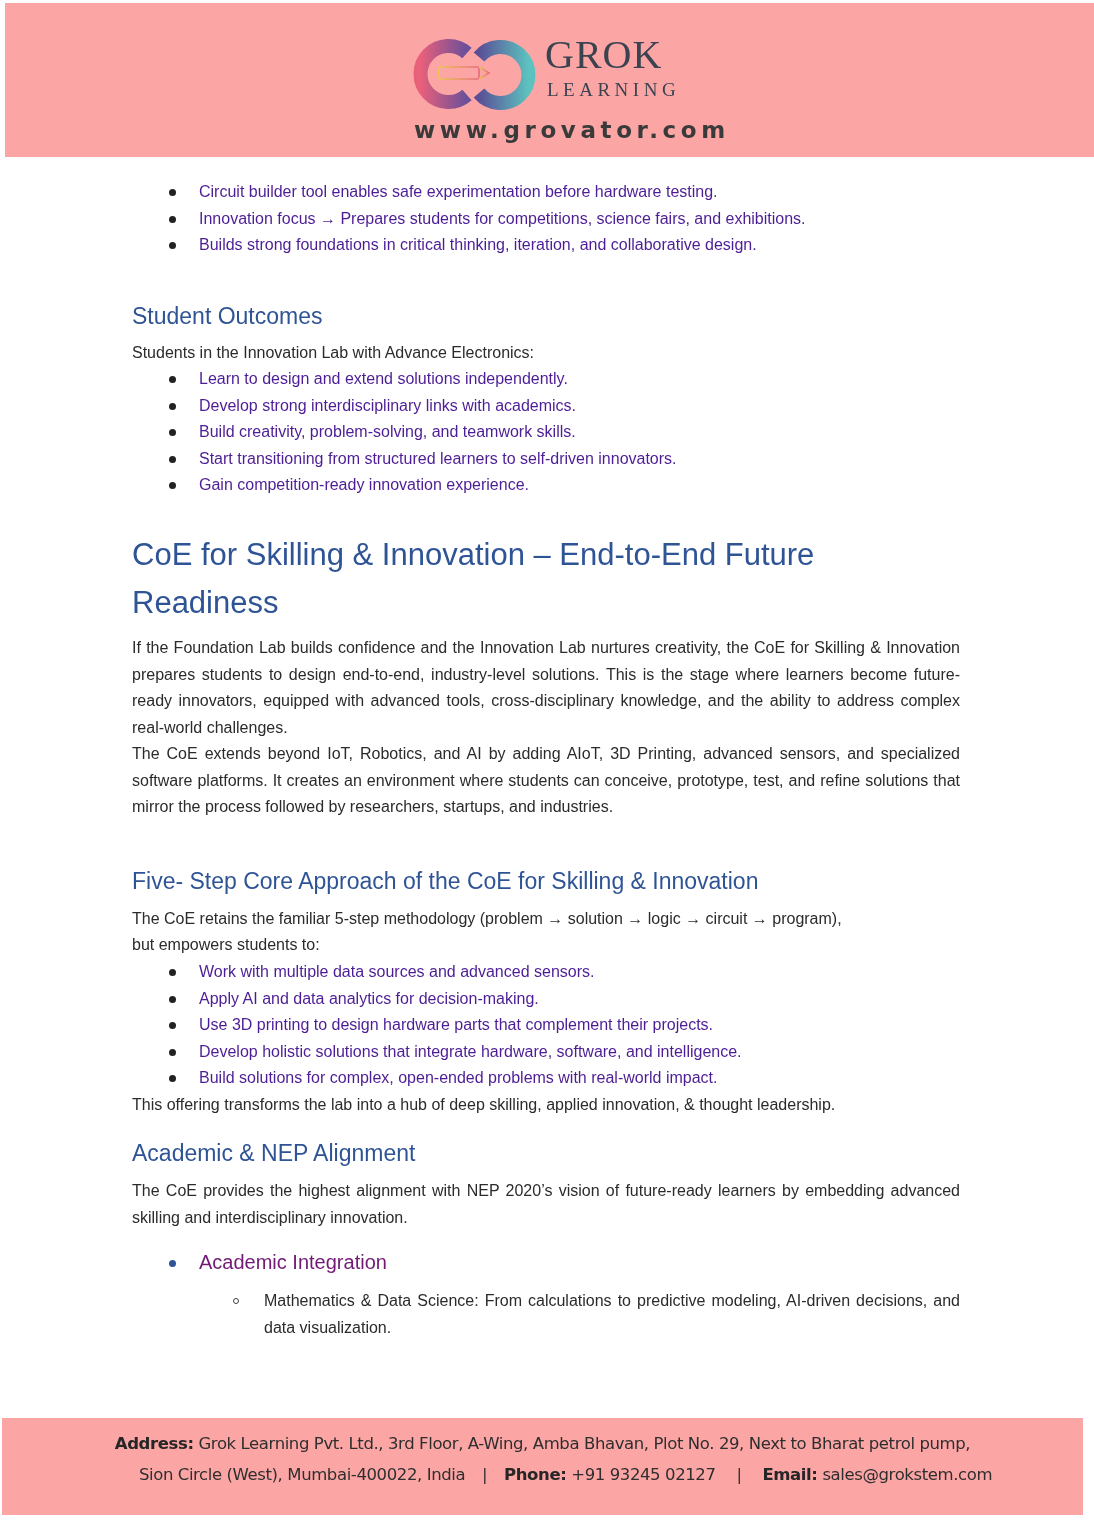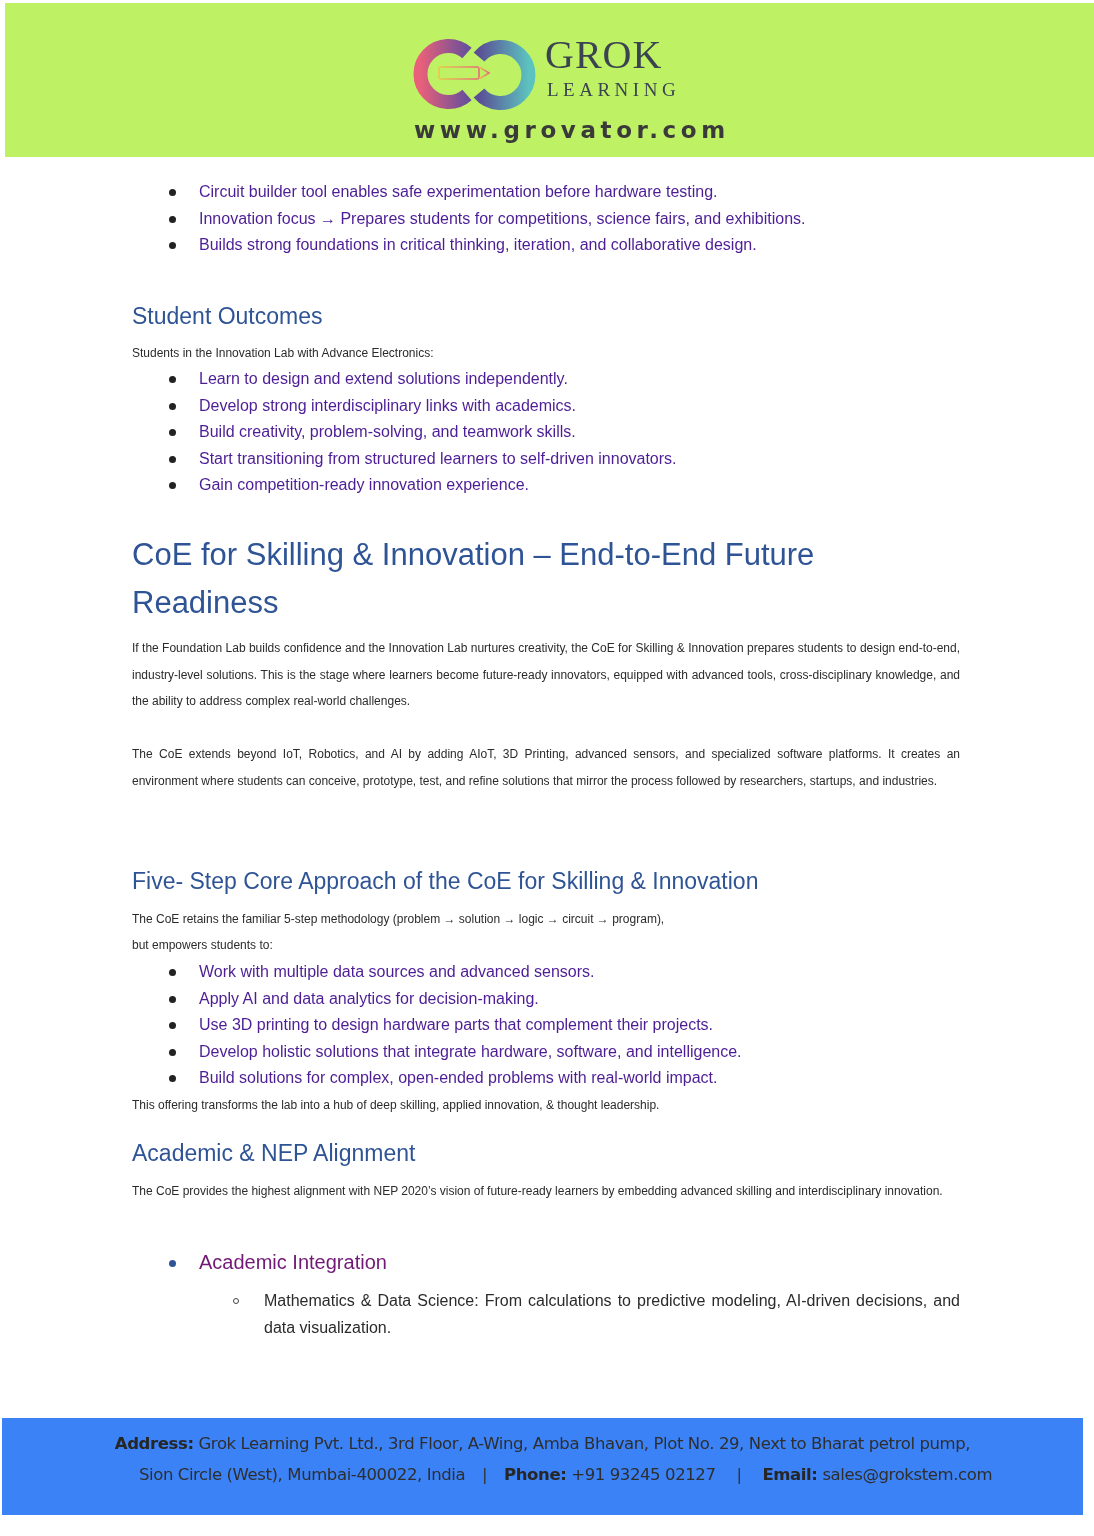--- a/index.html
+++ b/index.html
@@ -3,21 +3,21 @@
 <meta charset="utf-8">
 <style>
   html, body { margin: 0; padding: 0; background: #ffffff; }
   body {
     width: 1094px; height: 1536px; position: relative; overflow: hidden;
     font-family: "Liberation Sans", "DejaVu Sans", sans-serif;
     color: #2b2b2b;
   }
   .header-band {
     position: absolute; left: 5px; top: 3px; width: 1089px; height: 154px;
-    background: #bef264;
+    background: #fca5a5;
   }
   .logo-wrap {
     position: absolute; left: 404px; top: 30px; width: 300px; height: 110px;
   }
   .logo-mark { position: absolute; left: 0; top: 4px; width: 128px; height: 74px; }
   .logo-text-main {
     position: absolute; left: 136px; top: 2px;
     font-family: "Liberation Serif", "DejaVu Serif", serif;
     font-size: 40px; letter-spacing: 1px; color: #3b4350; line-height: 40px;
   }
@@ -30,21 +30,21 @@
     position: absolute; left: 5px; top: 84px;
     font-family: "DejaVu Sans", sans-serif;
     font-size: 23px; letter-spacing: 4.6px; color: #3a3a3a; font-weight: bold;
   }
 
   .content {
     position: absolute; left: 132px; top: 0; width: 828px;
   }
   .abs { position: absolute; }
   .body-text {
-    font-size: 12px; line-height: 26.5px; color: #2b2b2b;
+    font-size: 16px; line-height: 26.5px; color: #2b2b2b;
   }
   .justify { text-align: justify; text-align-last: left; }
   .h1 {
     font-size: 31px; line-height: 48px; color: #2f5496; font-weight: normal;
   }
   .h2 {
     font-size: 23px; line-height: 30px; color: #2f5496; font-weight: normal;
   }
   .h3 {
     font-size: 20px; line-height: 26px; color: #701a75; font-weight: normal;
@@ -62,21 +62,21 @@
     position: relative; padding-left: 132px; font-size: 16px; line-height: 27px; color: #2b2b2b;
     text-align: justify;
   }
   .sub-list li .ring {
     position: absolute; left: 101px; top: 11px; width: 6px; height: 6px; border-radius: 50%;
     border: 1px solid #444; box-sizing: border-box;
   }
 
   .footer-band {
     position: absolute; left: 2px; top: 1418px; width: 1081px; height: 97px;
-    background: #3b82f6;
+    background: #fca5a5;
   }
   .footer-line {
     position: absolute; left: 0; width: 1081px; text-align: center;
     font-family: "DejaVu Sans", sans-serif; font-size: 16.5px; color: #2e2e2e;
     white-space: nowrap; letter-spacing: -0.4px;
   }
   .footer-line b { font-weight: bold; color: #262626; }
   .sep { display: inline-block; margin: 0 12px; color: #333; }
 </style>
 </head>

